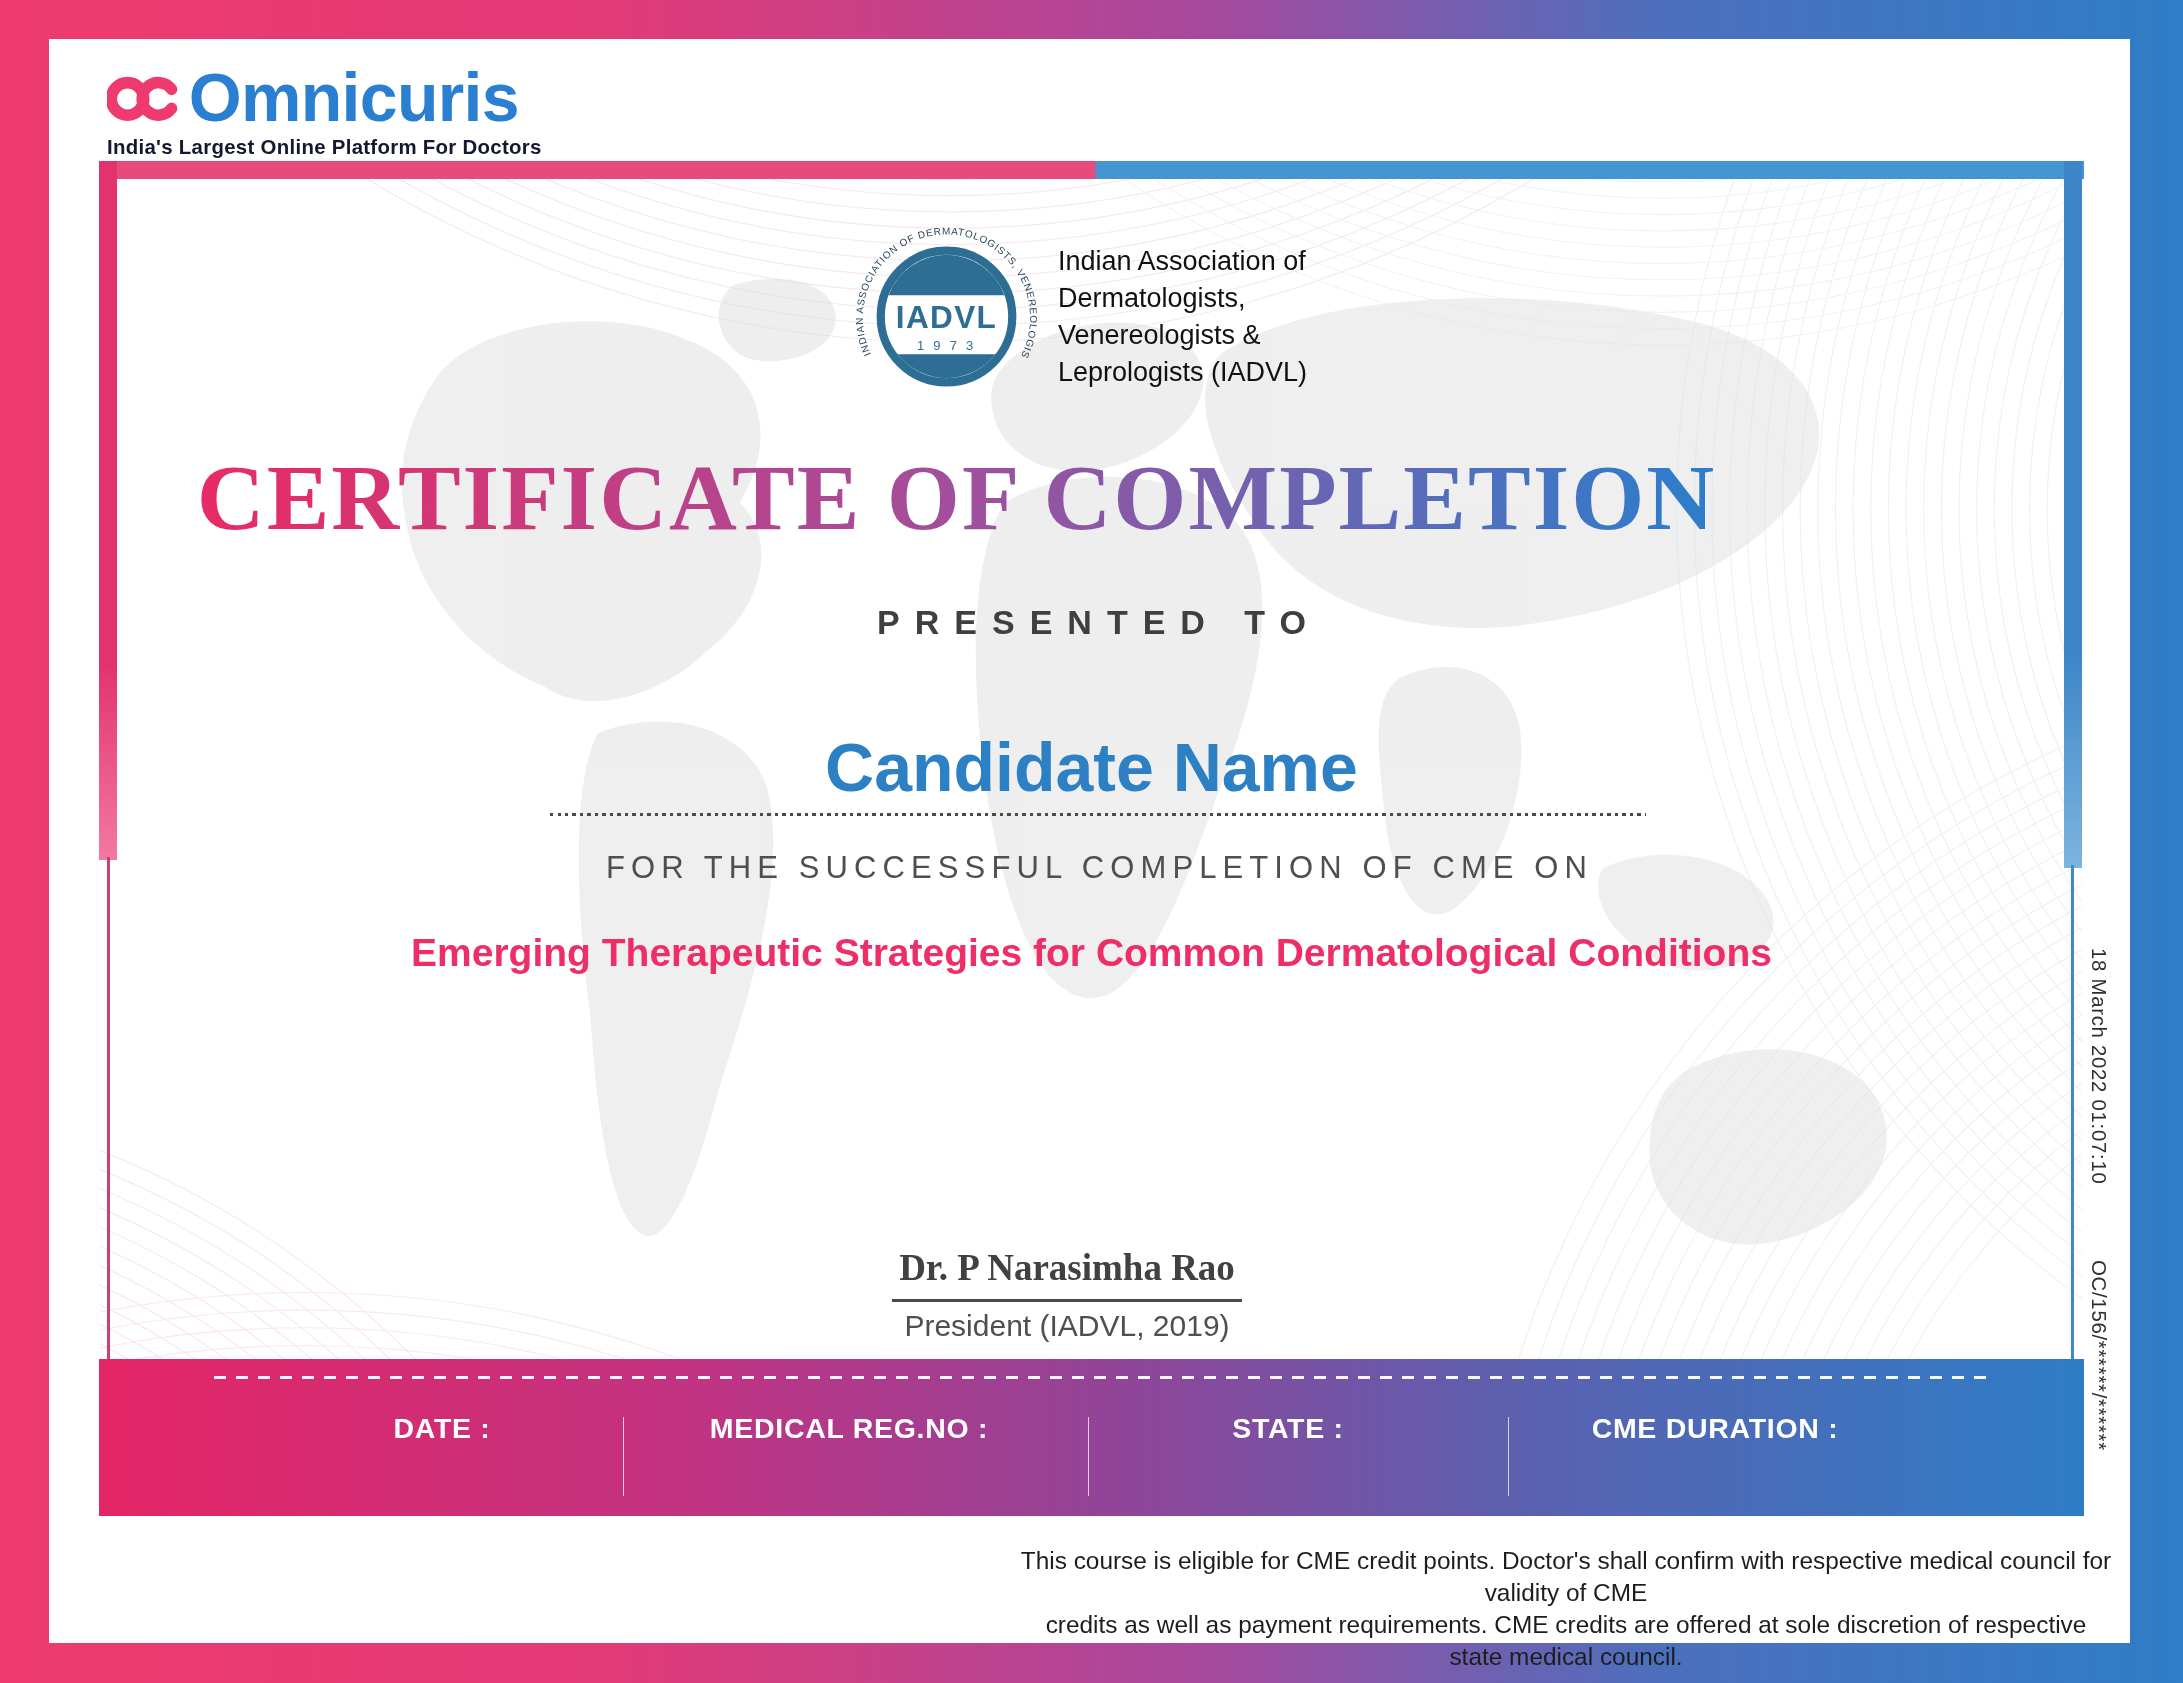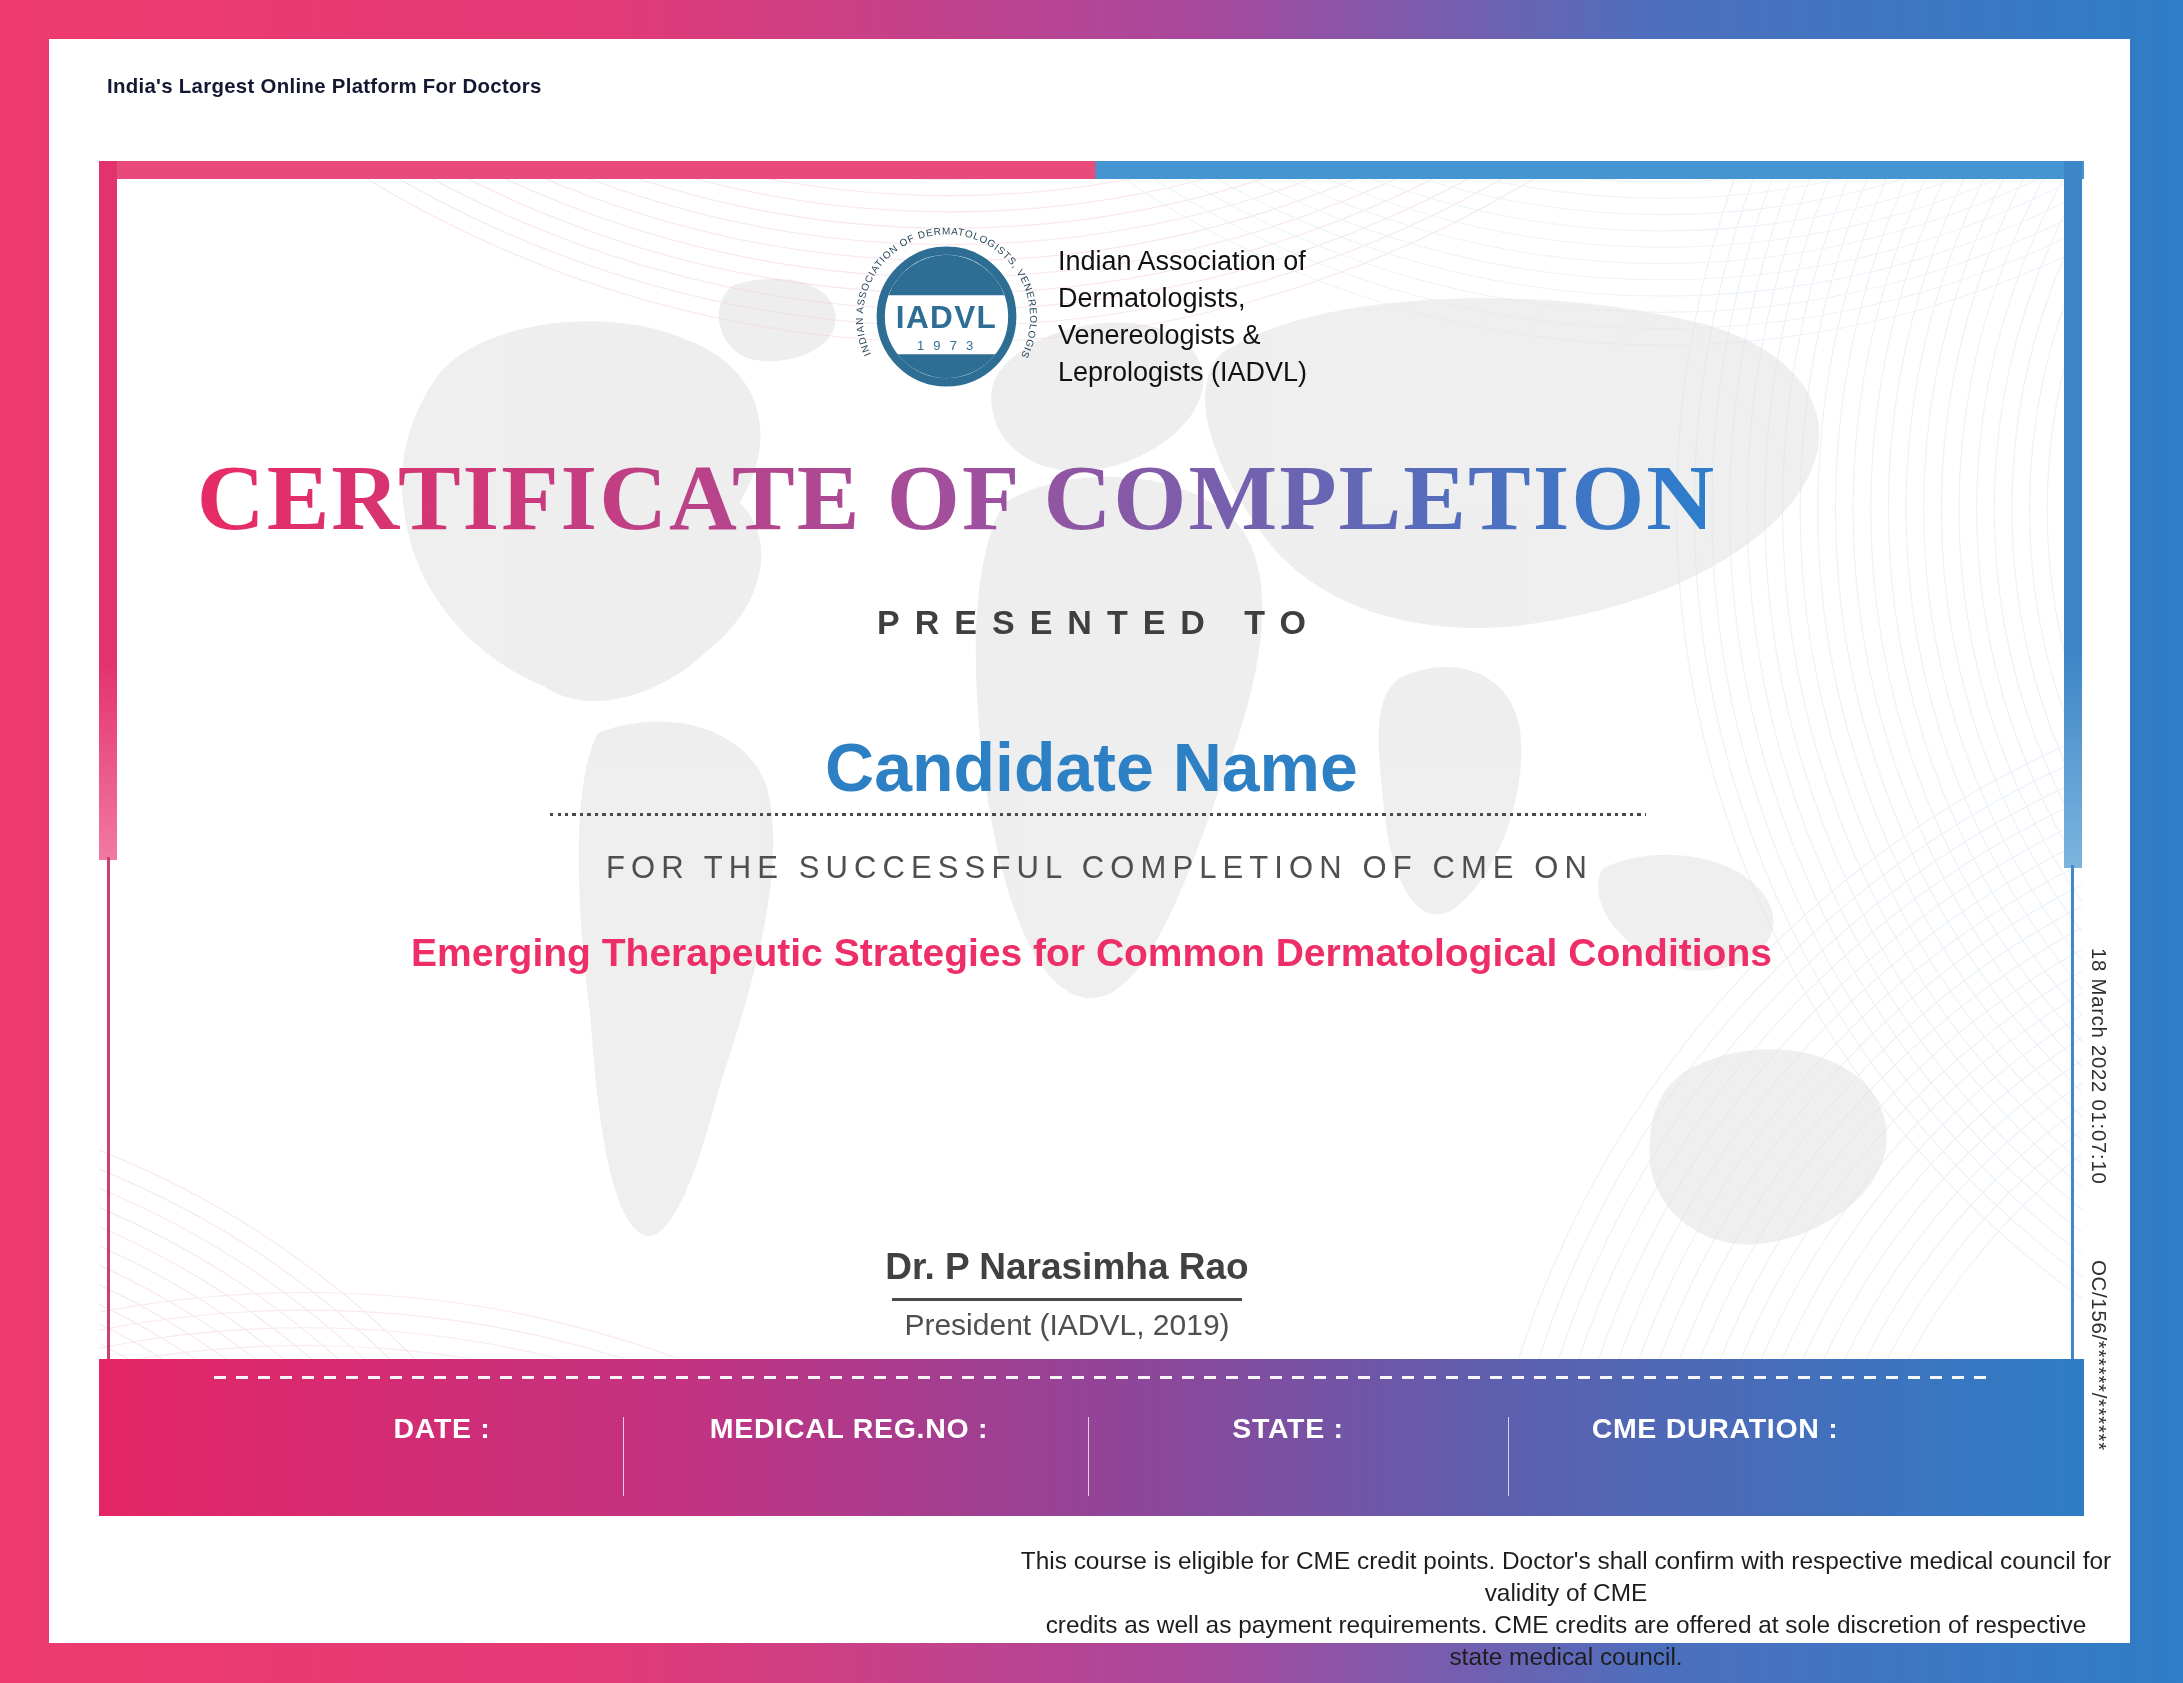--- a/index.html
+++ b/index.html
@@ -36,21 +36,21 @@
   .cand-name{position:absolute;left:0;top:728px;width:2183px;text-align:center;z-index:5;
     font-size:68px;font-weight:600;color:#2d80c3;}
   .dotline{position:absolute;left:550px;top:813px;width:1096px;height:3.4px;z-index:5;
     background:repeating-linear-gradient(90deg,#4a4a4a 0 3.4px,transparent 3.4px 7.5px);}
   .completion{position:absolute;left:0;top:850px;width:2183px;text-align:center;z-index:5;
     font-size:31px;color:#4f4f4f;letter-spacing:6.1px;padding-left:16px;box-sizing:border-box;}
   .course{position:absolute;left:0;top:931px;width:2183px;text-align:center;z-index:5;
     font-size:39px;font-weight:bold;color:#ed2e67;}
   
   .sig{position:absolute;left:0;top:1246px;width:2134px;text-align:center;z-index:5;}
-  .sig-name{font-size:37px;font-weight:bold;color:#414141;}
+  .sig-name{font-size:37px;font-weight:bold;color:#414141;font-family:Liberation Serif, serif;}
   .sig-rule{width:350px;height:3.4px;background:#4a4a4a;margin:9.5px auto 6.8px auto;}
   .sig-desig{font-size:30px;color:#4f4f4f;}
   
   .bar{position:absolute;left:99px;top:1359px;width:1985px;height:157px;z-index:4;
     background:linear-gradient(90deg,#e42565 0%,#c13382 30%,#8f4599 52%,#5a61b0 72%,#2e7dc6 100%);}
   .bar-dash{position:absolute;left:115px;top:17px;width:1772px;height:2.7px;opacity:.95;
     background:repeating-linear-gradient(90deg,#fff 0 12.2px,transparent 12.2px 22px);}
   .bar-label{position:absolute;top:53px;transform:translateX(-50%);color:#fff;font-size:28.5px;font-weight:bold;letter-spacing:0.7px;white-space:nowrap;}
   .bar-sep{position:absolute;top:58px;width:1.4px;height:79px;background:rgba(255,255,255,.75);}
   
@@ -212,20 +212,27 @@
       <circle cx="2450" cy="-900" r="1288" stroke="#dbe8f4"></circle>
       <circle cx="2450" cy="-900" r="1312" stroke="#dbe8f4"></circle>
       <circle cx="2450" cy="-900" r="1336" stroke="#dbe8f4"></circle>
       <circle cx="2450" cy="-900" r="1360" stroke="#dbe8f4"></circle>
       <circle cx="2450" cy="-900" r="1384" stroke="#dbe8f4"></circle>
       <circle cx="2450" cy="-900" r="1408" stroke="#dbe8f4"></circle>
     </g>
 </svg>
 
 <div class="brand">
+  <div class="brand-row">
+    <svg width="75" height="61" viewBox="0 0 110 90">
+      <circle cx="30" cy="50" r="24" fill="none" stroke="#ee3a6e" stroke-width="17"></circle>
+      <path d="M 95 36 A 24 24 0 1 0 95 64" fill="none" stroke="#ee3a6e" stroke-width="17" stroke-linecap="round"></path>
+    </svg>
+    <div class="brand-name">Omnicuris</div>
+  </div>
   <div class="brand-tag">India's Largest Online Platform For Doctors</div>
 </div>
 
 <div class="frame-top"></div>
 <div class="frame-left"></div>
 <div class="frame-left-thin"></div>
 <div class="frame-right"></div>
 <div class="frame-right-thin"></div>
 
 <div class="assoc">

